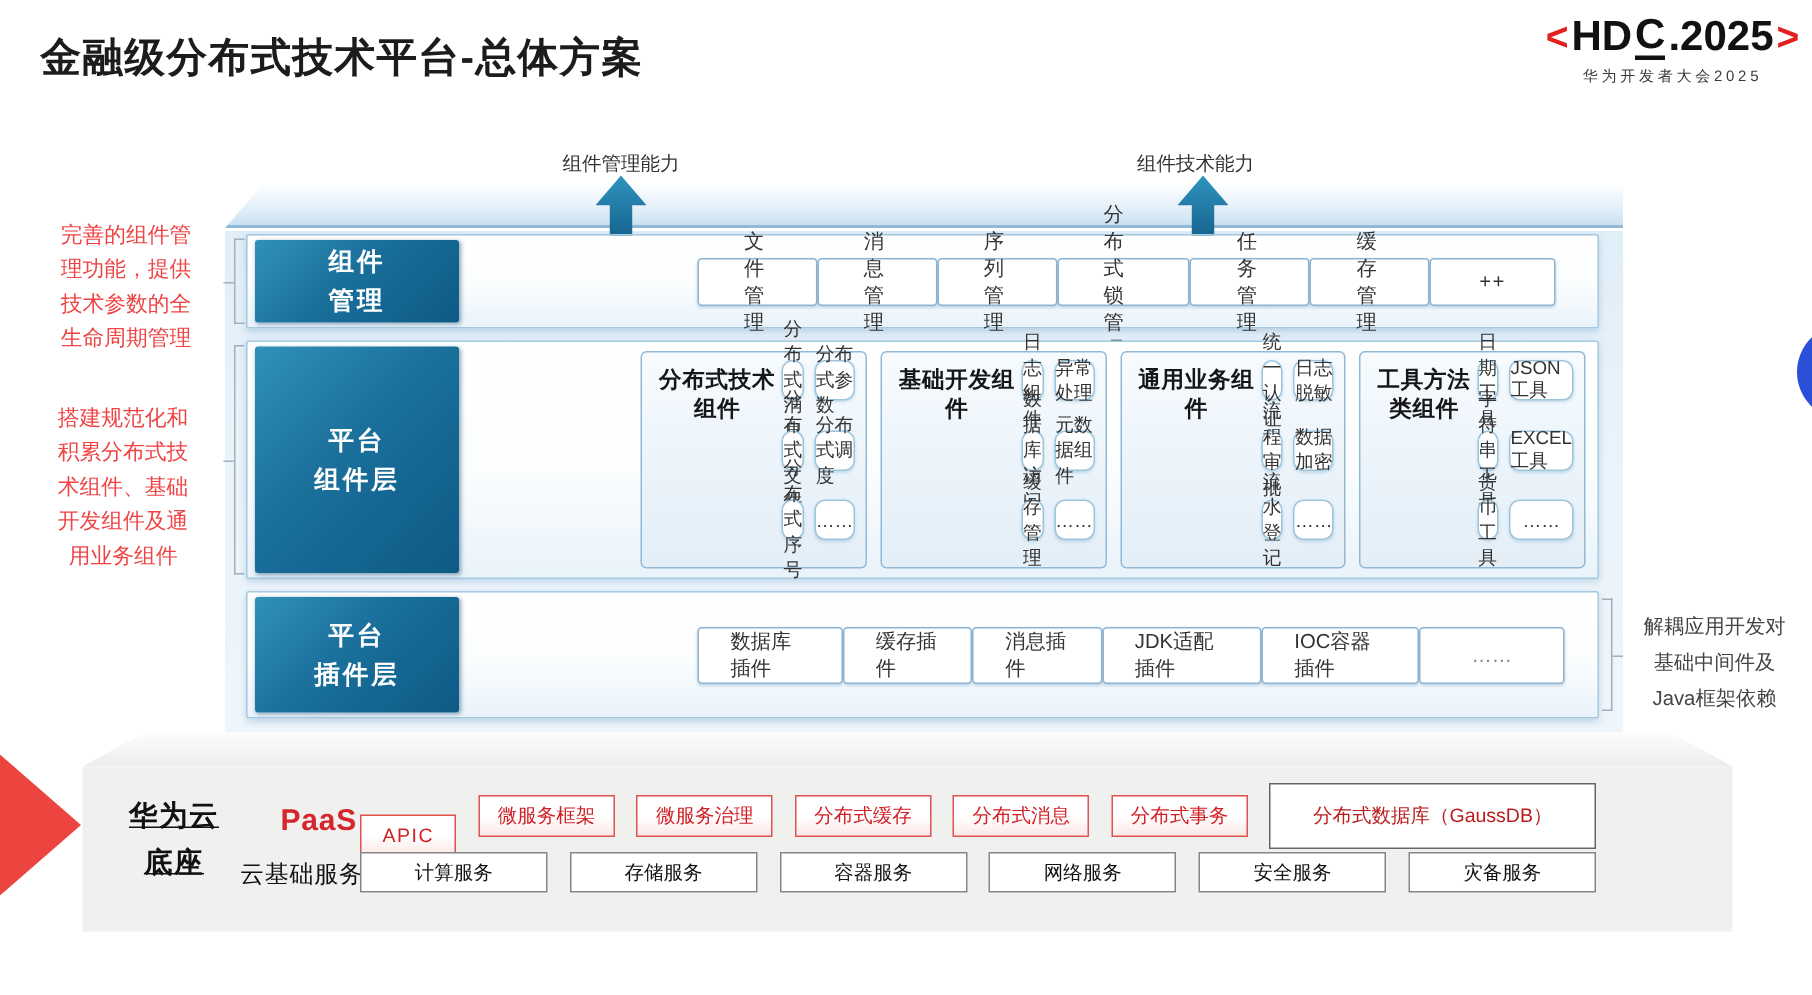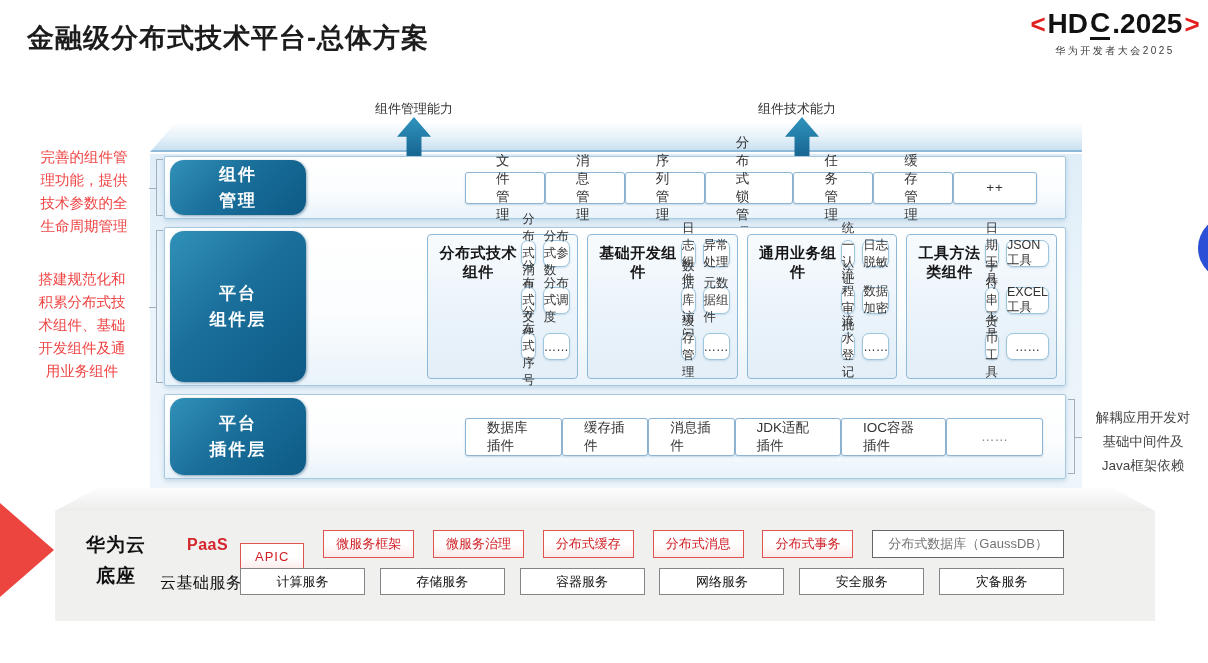--- a/index.html
+++ b/index.html
@@ -29,21 +29,21 @@
   .band { left:150px; top:122px; width:932px; height:30px;
     background:linear-gradient(180deg,#ffffff 0%,#e6f1f9 55%,#c9e1f1 100%);
     border-bottom:2px solid #8fb9d8; clip-path:polygon(26px 0,100% 0,100% 100%,0 100%); }
   .panel { left:150px; top:154px; width:932px; height:336px;
     background:linear-gradient(180deg,#e0eef8 0%,#e9f3fa 40%,#eff6fb 100%); }
 
   
   .row { left:164px; width:902px; border:1px solid #a6c9e0; border-radius:2px;
     background:linear-gradient(180deg,#ffffff 0%,#fbfdfe 55%,#e9f3fa 100%);
     box-shadow:0 2px 5px rgba(110,155,195,.35); }
-  .row-label { position:absolute; left:5px; top:3px; bottom:3px; width:136px; border-radius:14px;
+  .row-label { position:absolute; left:5px; top:3px; bottom:3px; width:136px; border-radius:2px;
     background:linear-gradient(135deg,#3191b8 0%,#1a6f9b 45%,#0d5a85 100%);
     color:#fff; font-size:17px; font-weight:bold; letter-spacing:2px; line-height:1.5;
     display:flex; align-items:center; justify-content:center; text-align:center;
     box-shadow:1px 1px 3px rgba(0,60,100,.45); }
   .box { background:#fff; border:1px solid #8db4d2; border-radius:3px; color:#333;
     display:flex; align-items:center; justify-content:center; font-size:13.5px;
     box-shadow:0 1px 2px rgba(120,165,200,.4); }
 
   
   .row1 { top:156px; height:63px; }
@@ -81,31 +81,31 @@
   .bracket-l::after { content:""; position:absolute; left:-8px; top:50%; width:7px; height:1.5px; background:#a2b0bd; }
   .bracket-r { width:7px; border:1.5px solid #a2b0bd; border-left:none; }
   .bracket-r::after { content:""; position:absolute; right:-8px; top:50%; width:7px; height:1.5px; background:#a2b0bd; }
 
   
   .bevel { left:55px; top:488px; width:1100px; height:23px;
     background:linear-gradient(180deg,#fdfdfd 0%,#ececeb 100%);
     clip-path:polygon(42px 0, calc(100% - 42px) 0, 100% 100%, 0 100%); }
   .face { left:55px; top:511px; width:1100px; height:110px; background:#f0f0ef; }
   .hw-label { left:60px; top:529px; width:112px; font-size:19px; font-weight:bold;
-    line-height:31px; color:#111; text-align:center; letter-spacing:1px; }
-  .paas-label { left:187px; top:536px; font-size:16px; font-weight:bold; color:#d4262c; letter-spacing:.5px; }
+    line-height:31px; color:#111; text-align:center; letter-spacing:1px;text-decoration:underline; }
+  .paas-label { left:187px; top:536px; font-size:20px; font-weight:bold; color:#d4262c; letter-spacing:.5px; }
   .cloud-label { left:160px; top:573px; font-size:16px; color:#111; letter-spacing:.5px; }
   .paas-row { left:240px; top:530px; width:824px; height:28px;
     display:flex; justify-content:space-between; align-items:center; }
   .paas-box { height:28px; padding:0 12px; display:flex; align-items:center; justify-content:center;
     border:1px solid #e0534e; color:#d02026; font-size:13px;
     background:linear-gradient(180deg,#ffffff 50%,#fbe9e8 100%); }
   .paas-box.apic { padding:0 14px; letter-spacing:1px;margin-top:25px; }
-  .db-box { height:28px; padding:0 15px; display:flex; align-items:center; justify-content:center;
-    border:1px solid #666; color:#737373; font-size:13px; background:#fff; }
+  .db-box { height:44px; padding:0 28px; display:flex; align-items:center; justify-content:center;
+    border:1px solid #666; color:#b91c1c; font-size:13px; background:#fff; }
   .cloud-row { left:240px; top:568px; width:824px; height:27px;
     display:flex; justify-content:space-between; align-items:center; }
   .cloud-box { width:125px; height:27px; display:flex; align-items:center; justify-content:center;
     border:1px solid #858585; color:#111; font-size:13px; background:#fff; }
 
   
   .red-wedge { left:0; top:503px; width:54px; height:94px; background:#ec4540;
     clip-path:polygon(0 0, 100% 50%, 0 100%); }
   .blue-dot { left:1198px; top:216px; width:64px; height:64px; border-radius:50%; background:#2b4fd7; }
 </style>

